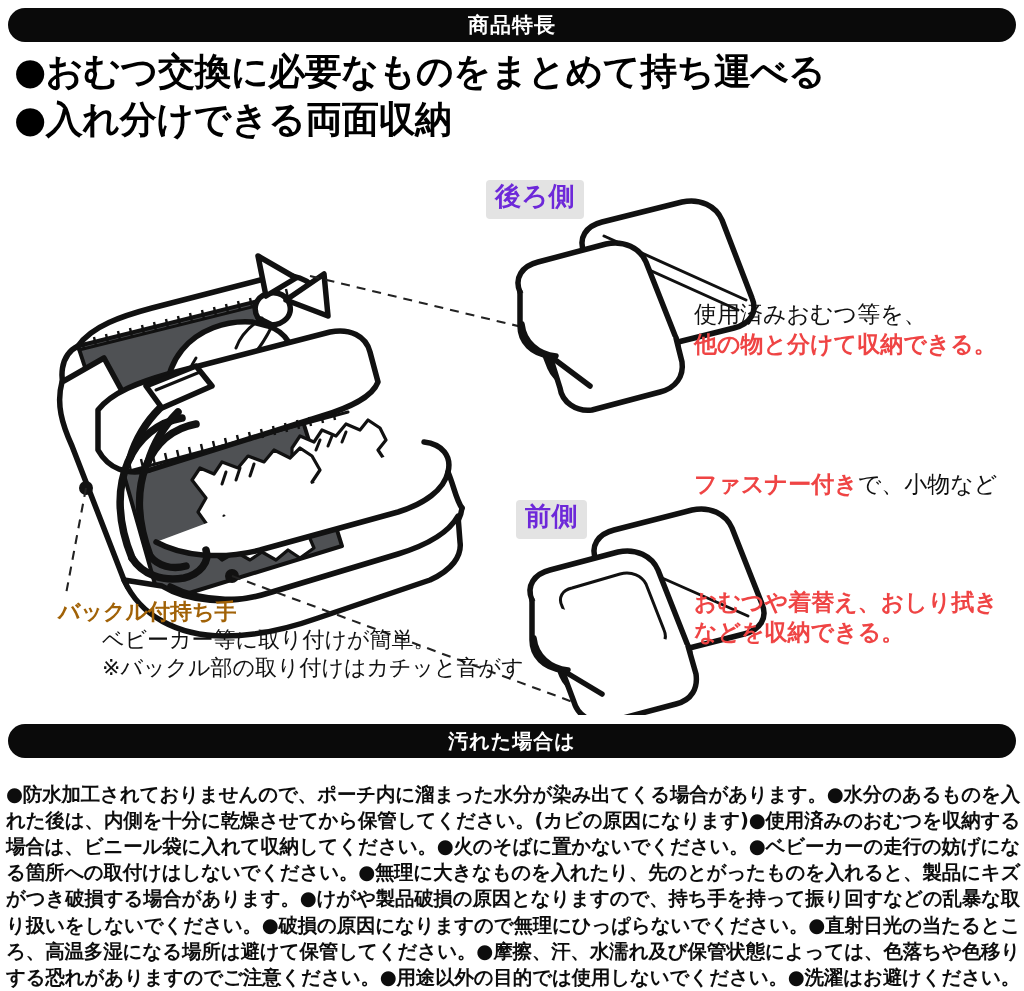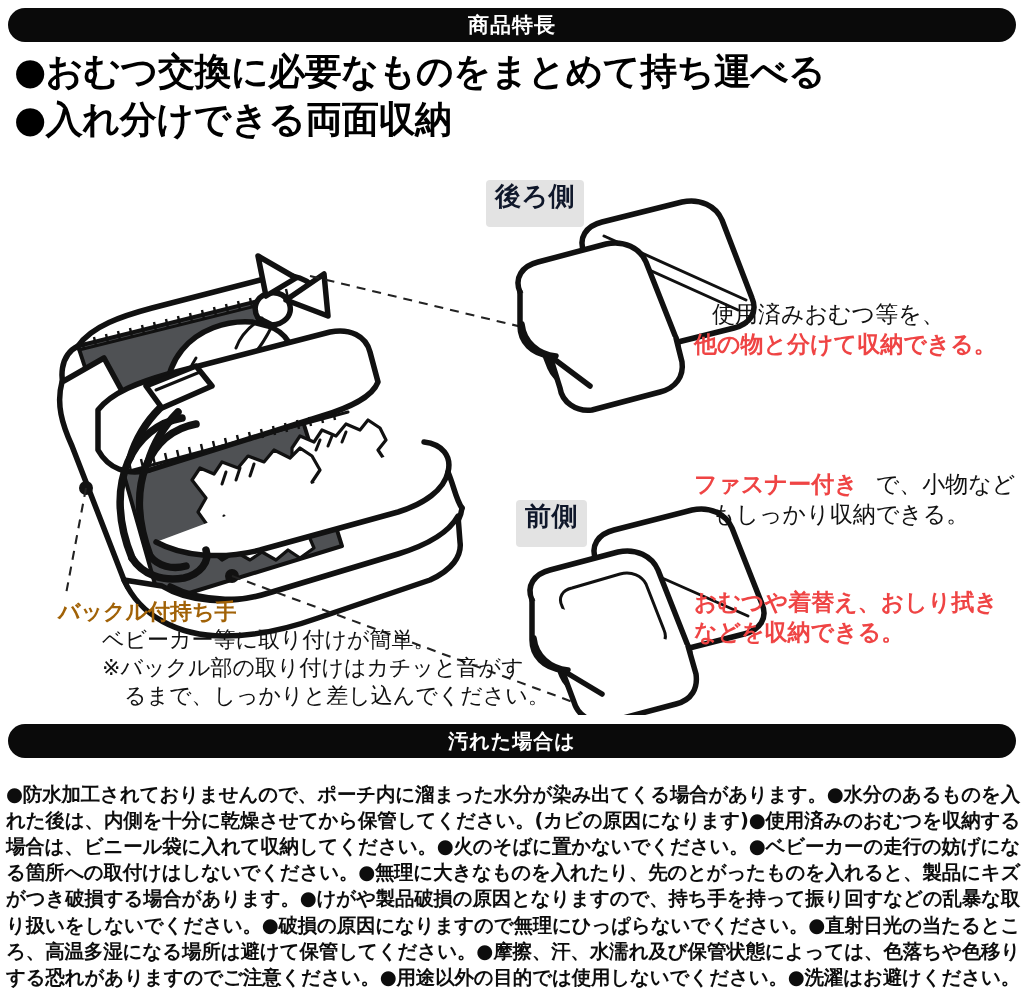--- a/index.html
+++ b/index.html
@@ -62,41 +62,41 @@
     width: 1024px;
     height: 565px;
   }
   #stage svg { display: block; }
 
   
   .side-label {
     position: absolute;
     background: #e3e3e3;
     border-radius: 4px;
-    padding: 2px 9px 16px 9px;
+    padding: 2px 9px 8px 9px;
     font-size: 26px;
     font-weight: bold;
     line-height: 1.12;
-    color: #0f172a;
+    color: #6d28d9;
     letter-spacing: 0.5px;
   }
   #label-back  { left: 486px; top: 180px; }
   #label-front { left: 516px; top: 500px; }
 
   
   .note {
     position: absolute;
     font-size: 23px;
     line-height: 1.30;
     font-weight: 500;
     white-space: nowrap;
   }
   .note .ln { display: block; }
   .hl { color: #ef4444; font-weight: bold; }
-  .blk { color: #111111; margin-left: 18px; }
+  .blk { color: #111111; }
 
   #note-back   { left: 694px; top: 300px; }
   #note-zip    { left: 694px; top: 470px; }
   #note-front  { left: 694px; top: 588px; }
 
   
   #note-buckle {
     position: absolute;
     left: 58px;
     top: 598px;
@@ -353,32 +353,30 @@
   <div class="side-label" id="label-front" style="top:350px;">前側</div>
 </div>
 
 <div class="note" id="note-back">
   <span class="ln blk">使用済みおむつ等を、</span>
   <span class="ln hl">他の物と分けて収納できる。</span>
 </div>
 
 <div class="note" id="note-zip">
   <span class="ln"><span class="hl">ファスナー付き</span><span class="blk">で、小物など</span></span>
-  <span class="ln blk">もしっかり収納できる。</span>
 </div>
 
 <div class="note" id="note-front">
   <span class="ln hl">おむつや着替え、おしり拭き</span>
   <span class="ln hl">などを収納できる。</span>
 </div>
 
 <div id="note-buckle">
   <span class="title">バックル付持ち手</span>
   <span class="ln">ベビーカー等に取り付けが簡単。</span>
   <span class="ln">※バックル部の取り付けはカチッと音がす</span>
-  <span class="ln indent">るまで、しっかりと差し込んでください。</span>
 </div>
 
 <div class="pill-bar" id="caution-bar">
   <span class="pill-label">汚れた場合は</span>
 </div>
 
 <p id="caution-body">●防水加工されておりませんので、ポーチ内に溜まった水分が染み出てくる場合があります。●水分のあるものを入れた後は、内側を十分に乾燥させてから保管してください。(カビの原因になります)●使用済みのおむつを収納する場合は、ビニール袋に入れて収納してください。●火のそばに置かないでください。●ベビーカーの走行の妨げになる箇所への取付けはしないでください。●無理に大きなものを入れたり、先のとがったものを入れると、製品にキズがつき破損する場合があります。●けがや製品破損の原因となりますので、持ち手を持って振り回すなどの乱暴な取り扱いをしないでください。●破損の原因になりますので無理にひっぱらないでください。●直射日光の当たるところ、高温多湿になる場所は避けて保管してください。●摩擦、汗、水濡れ及び保管状態によっては、色落ちや色移りする恐れがありますのでご注意ください。●用途以外の目的では使用しないでください。●洗濯はお避けください。汚れた場合は、水またはぬるま湯で薄めた中性洗剤を柔らかい布に含ませ汚れをふき取ってください。●誤った使用方法に起因する損害は一切補償いたしません。</p>
 
 </body></html>

